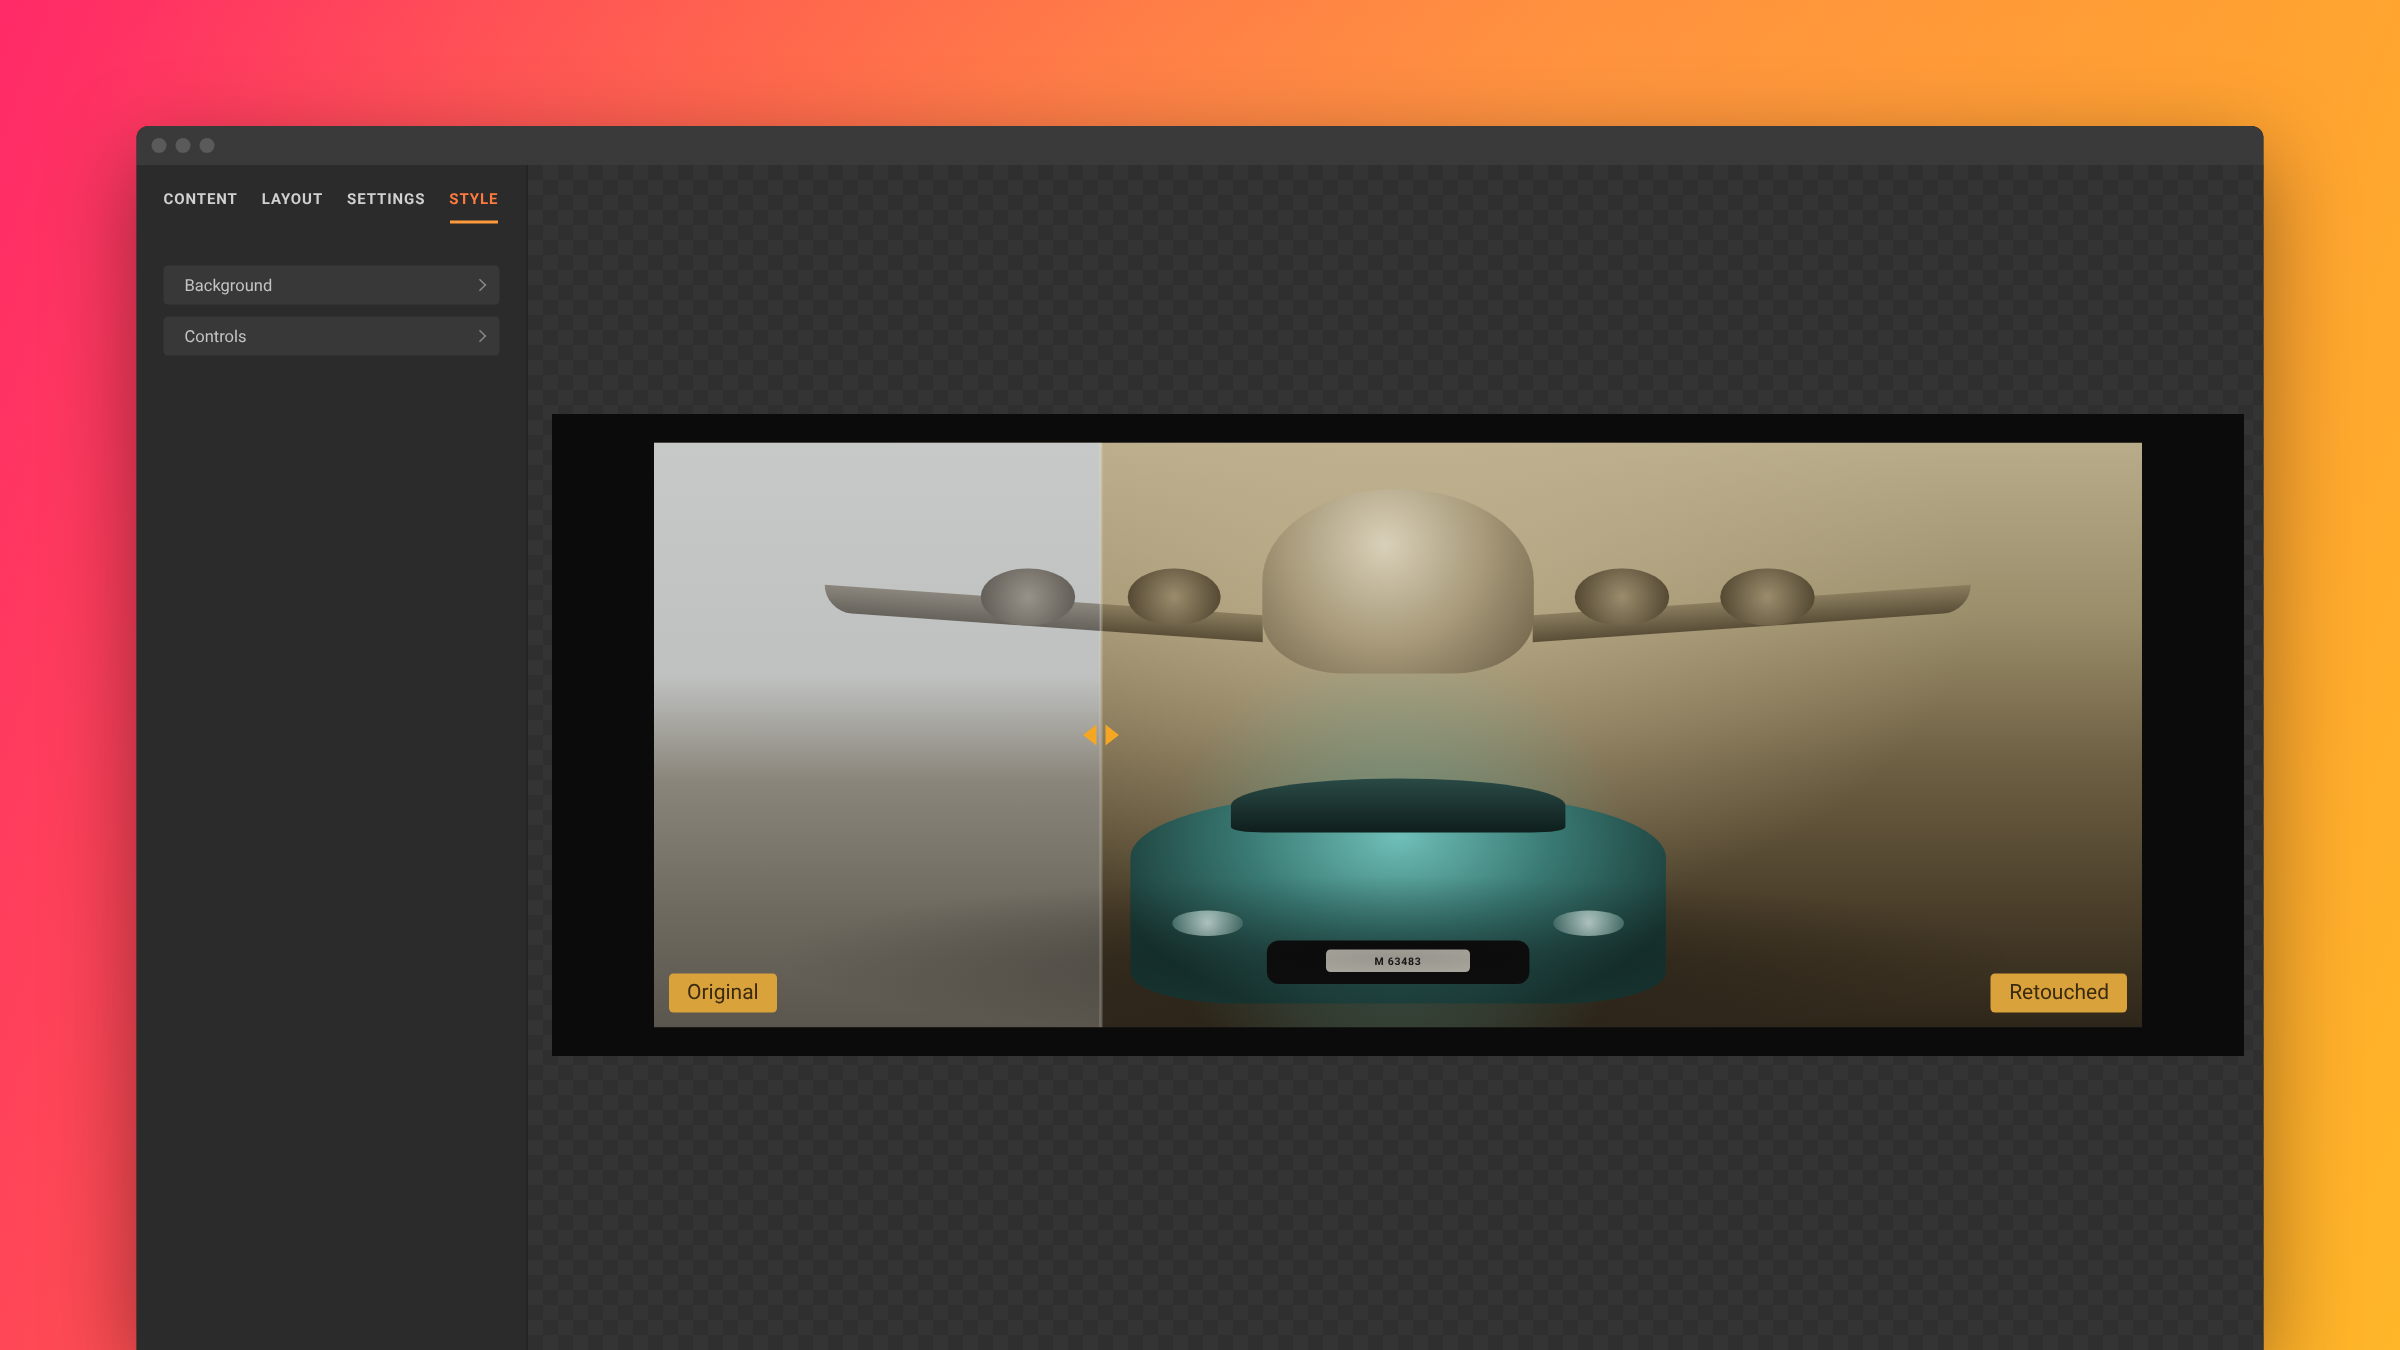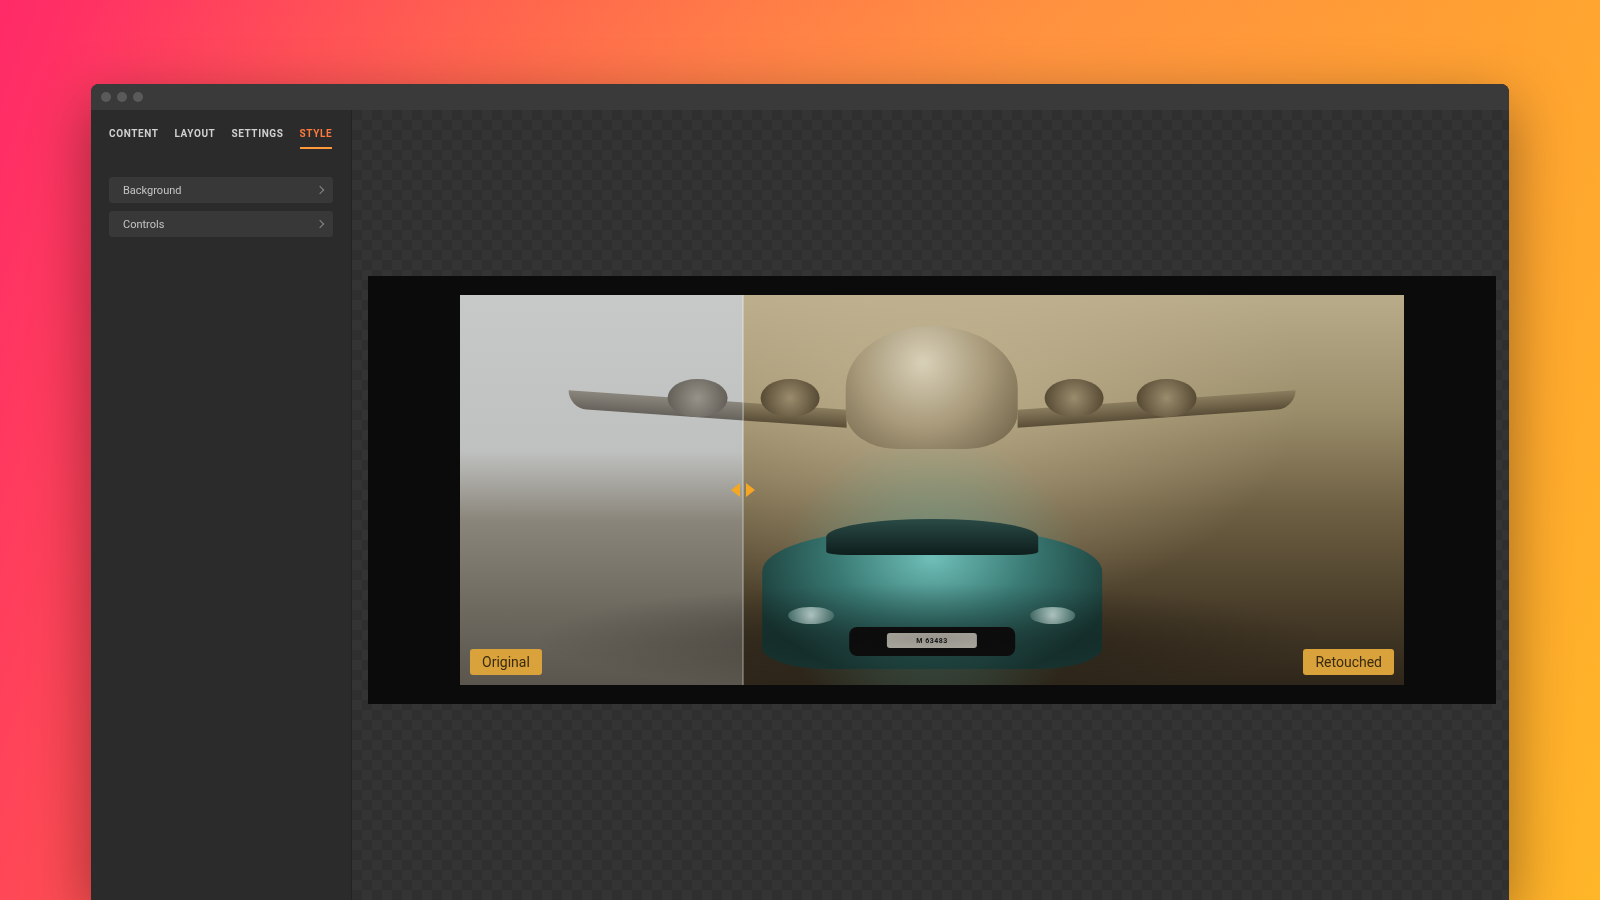--- a/index.html
+++ b/index.html
@@ -121,21 +121,21 @@
     position: relative;
     overflow: auto;
   }
 
   .block {
     position: absolute;
     left: 16px;
     right: 13px;
     top: 166px;
     background: #0b0b0b;
-    padding: 19px 92px;
+    padding: 19px 68px;
   }
 
   .compare {
     position: relative;
     width: 100%;
     height: 390px;
     overflow: hidden;
   }
 
   .img-layer {

